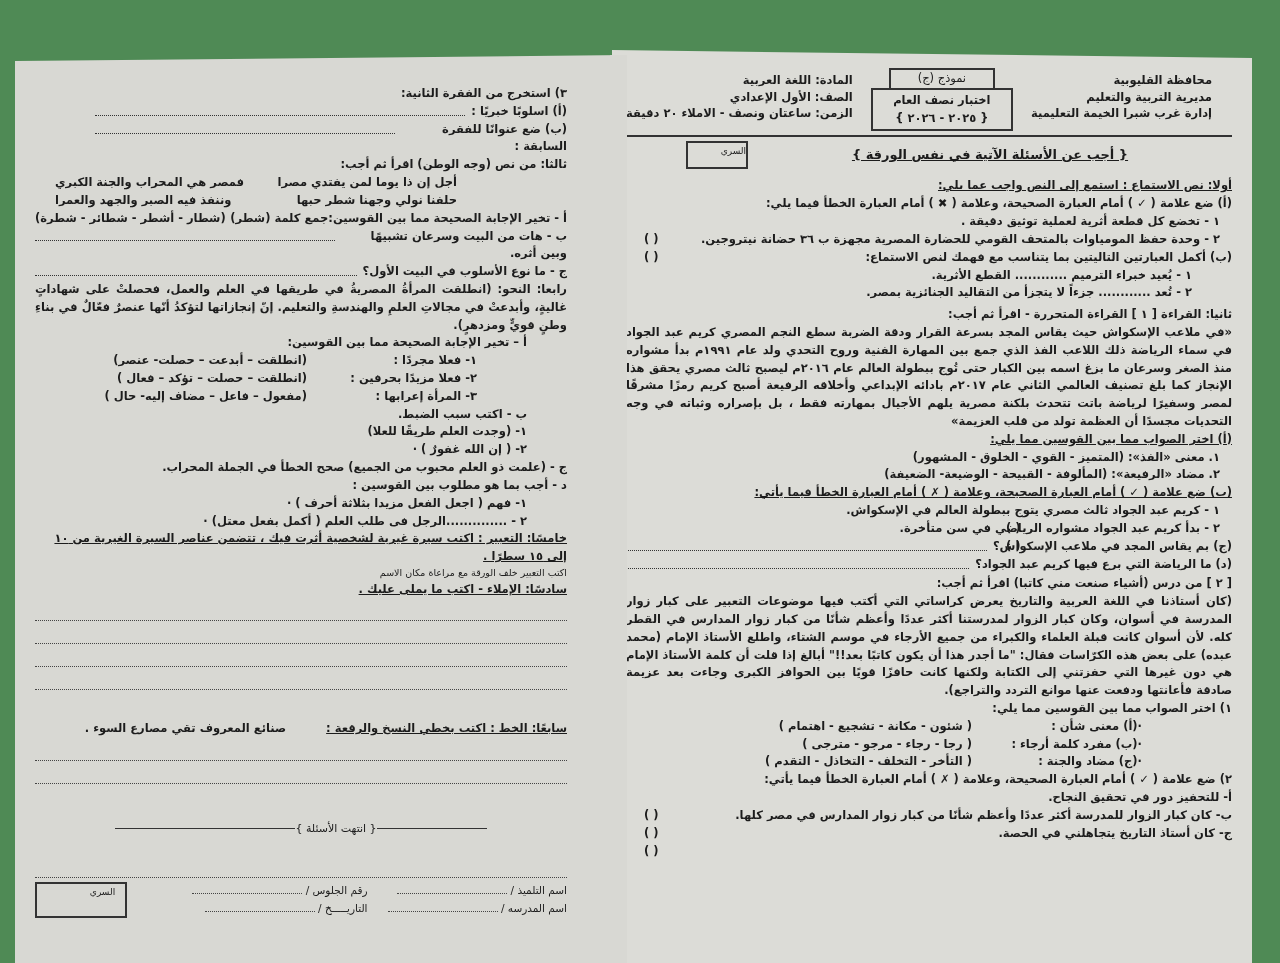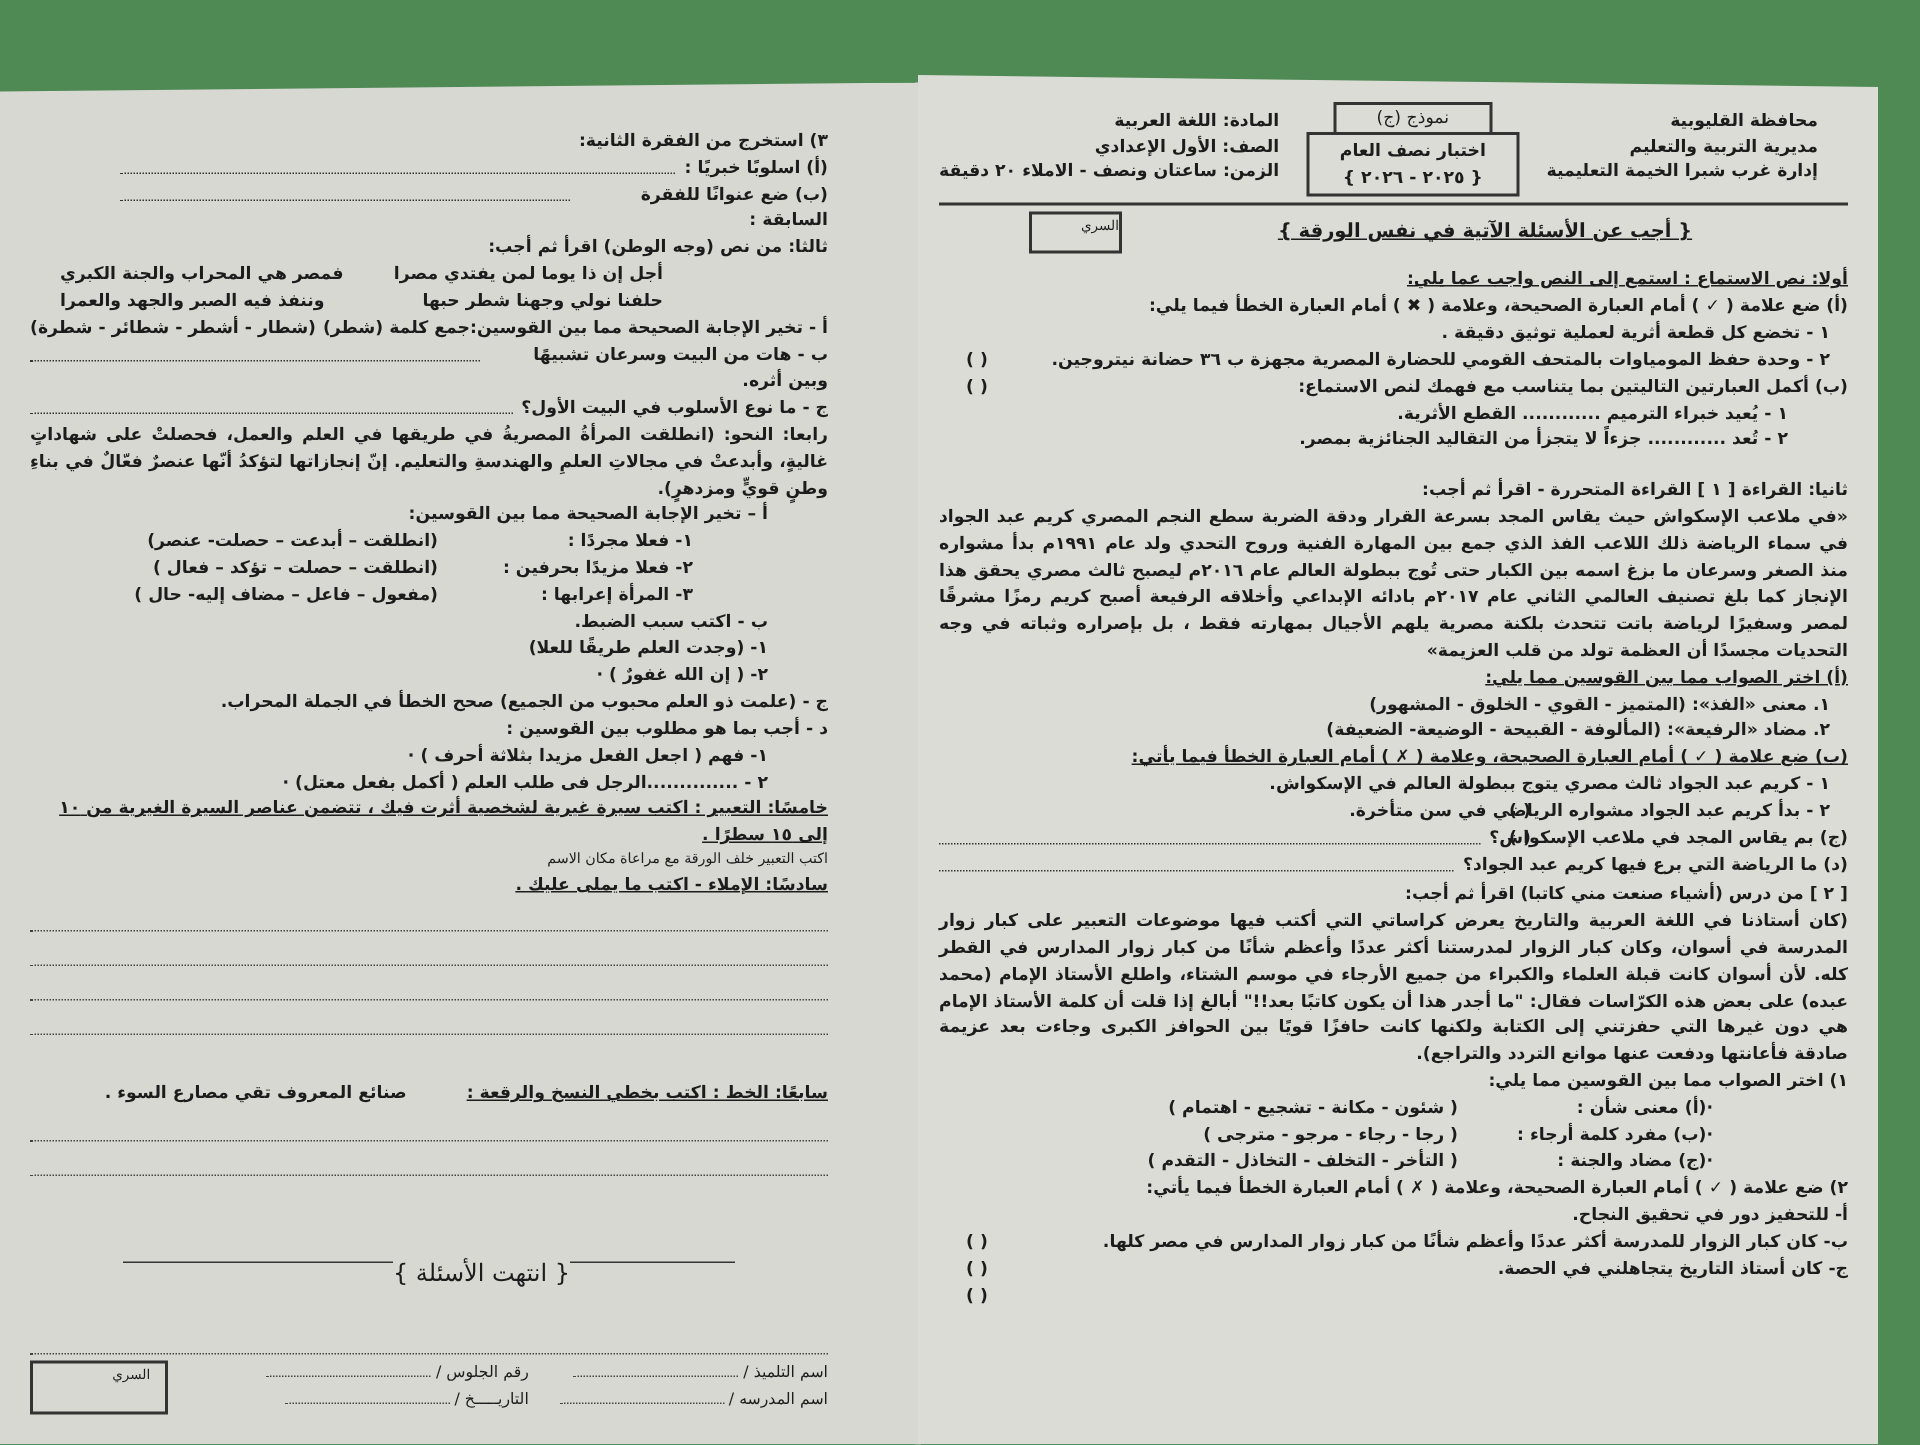--- a/index.html
+++ b/index.html
@@ -8,21 +8,21 @@
     background:#4f8a55;
     font-family:"DejaVu Sans", sans-serif;
     color:#1c1c1c;
     position:relative;
   }
   .page {
     position:absolute; background:#d9d8d3;
     direction:rtl; box-sizing:border-box;
     font-size:11.5px; line-height:1.55;
   }
-  #left-page { left:0; top:55px; width:612px; height:908px; background:#d8d8d3; padding:30px 60px 10px 20px; clip-path: polygon(0 6px, 100% 0, 100% 100%, 0 100%); }
+  #left-page { left:15px; top:55px; width:612px; height:908px; background:#d8d8d3; padding:30px 60px 10px 20px; clip-path: polygon(0 6px, 100% 0, 100% 100%, 0 100%); }
   #right-page { left:612px; top:50px; width:640px; height:913px; background:#dcdcd7; padding:22px 20px 10px 14px; clip-path: polygon(0 0, 100% 8px, 100% 100%, 0 100%); }
   .spine { position:absolute; left:610px; top:55px; width:4px; height:908px; background:linear-gradient(90deg,#c4c4bf,#e6e6e2); }
   .b { font-weight:bold; }
   .u { text-decoration:underline; }
   .blank { display:inline-block; border-bottom:1px dotted #333; min-width:300px; vertical-align:bottom; height:12px; }
   .dots { border-bottom:1px dotted #444; height:22px; margin:0 0 0 0; }
   .paren { position:absolute; left:18px; font-weight:bold; }
   .row { position:relative; }
   .indent1 { padding-right:12px; }
   .indent2 { padding-right:40px; }
@@ -86,21 +86,21 @@
       </div>
     <div class="row indent1">
         <p class="b">٢ - وحدة حفظ المومياوات بالمتحف القومي للحضارة المصرية مجهزة ب ٣٦ حضانة نيتروجين.</p>
         <span class="paren">(   )</span>
       </div>
     <p class="b">(ب) أكمل العبارتين التاليتين بما يتناسب مع فهمك لنص الاستماع:</p>
     <p class="b indent2">١ - يُعيد خبراء الترميم ............ القطع الأثرية.</p>
     <p class="b indent2">٢ - تُعد ............ جزءاً لا يتجزأ من التقاليد الجنائزية بمصر.</p>
   </div>
 
-  <div style="margin-top:16px;">
+  <div style="margin-top:4px;">
     <p class="b">ثانيا: القراءة [ ١ ] القراءة المتحررة - اقرأ ثم أجب:</p>
     <p class="para">«في ملاعب الإسكواش حيث يقاس المجد بسرعة القرار ودقة الضربة سطع النجم المصري كريم عبد الجواد في سماء الرياضة ذلك اللاعب الفذ الذي جمع بين المهارة الفنية وروح التحدي ولد عام ١٩٩١م بدأ مشواره منذ الصغر وسرعان ما بزغ اسمه بين الكبار حتى تُوج ببطولة العالم عام ٢٠١٦م ليصبح ثالث مصري يحقق هذا الإنجاز كما بلغ تصنيف العالمي الثاني عام ٢٠١٧م بادائه الإبداعي وأخلاقه الرفيعة أصبح كريم رمزًا مشرقًا لمصر وسفيرًا لرياضة باتت تتحدث بلكنة مصرية يلهم الأجيال بمهارته فقط ، بل بإصراره وثباته في وجه التحديات مجسدًا أن العظمة تولد من قلب العزيمة»</p>
     <p class="b u">(أ) اختر الصواب مما بين القوسين مما يلي:</p>
     <p class="b indent1">١. معنى «الفذ»: (المتميز - القوي - الخلوق - المشهور)</p>
     <p class="b indent1">٢. مضاد «الرفيعة»: (المألوفة - القبيحة - الوضيعة- الضعيفة)</p>
     <p class="b u">(ب) ضع علامة ( ✓ ) أمام العبارة الصحيحة، وعلامة ( ✗ ) أمام العبارة الخطأ فيما يأتي:</p>
     <div class="row indent1">
         <p class="b">١ - كريم عبد الجواد ثالث مصري يتوج ببطولة العالم في الإسكواش.</p>
         <span class="paren" style="left:380px">(   )</span>
       </div>
@@ -228,21 +228,21 @@
     <div style="display:flex; gap:40px;">
       <span class="b u">سابعًا: الخط : اكتب بخطي النسخ والرقعة :</span>
       <span class="b">صنائع المعروف تقي مصارع السوء .</span>
     </div>
     <div class="dots"></div>
     <div class="dots"></div>
   </div>
 
   <div class="endline">
     <span class="ln"></span>
-    <span style="font-size:16px;margin-top:17px;">{ انتهت الأسئلة }</span>
+    <span style="font-size:11px;">{ انتهت الأسئلة }</span>
     <span class="ln" style="width:180px;"></span>
   </div>
 
   <div class="footer">
     <div class="fl">
       <div><span>اسم التلميذ /</span> <span class="fdots"></span></div>
       <div><span>اسم المدرسه /</span> <span class="fdots"></span></div>
     </div>
     <div class="fl">
       <div><span>رقم الجلوس /</span> <span class="fdots"></span></div>

